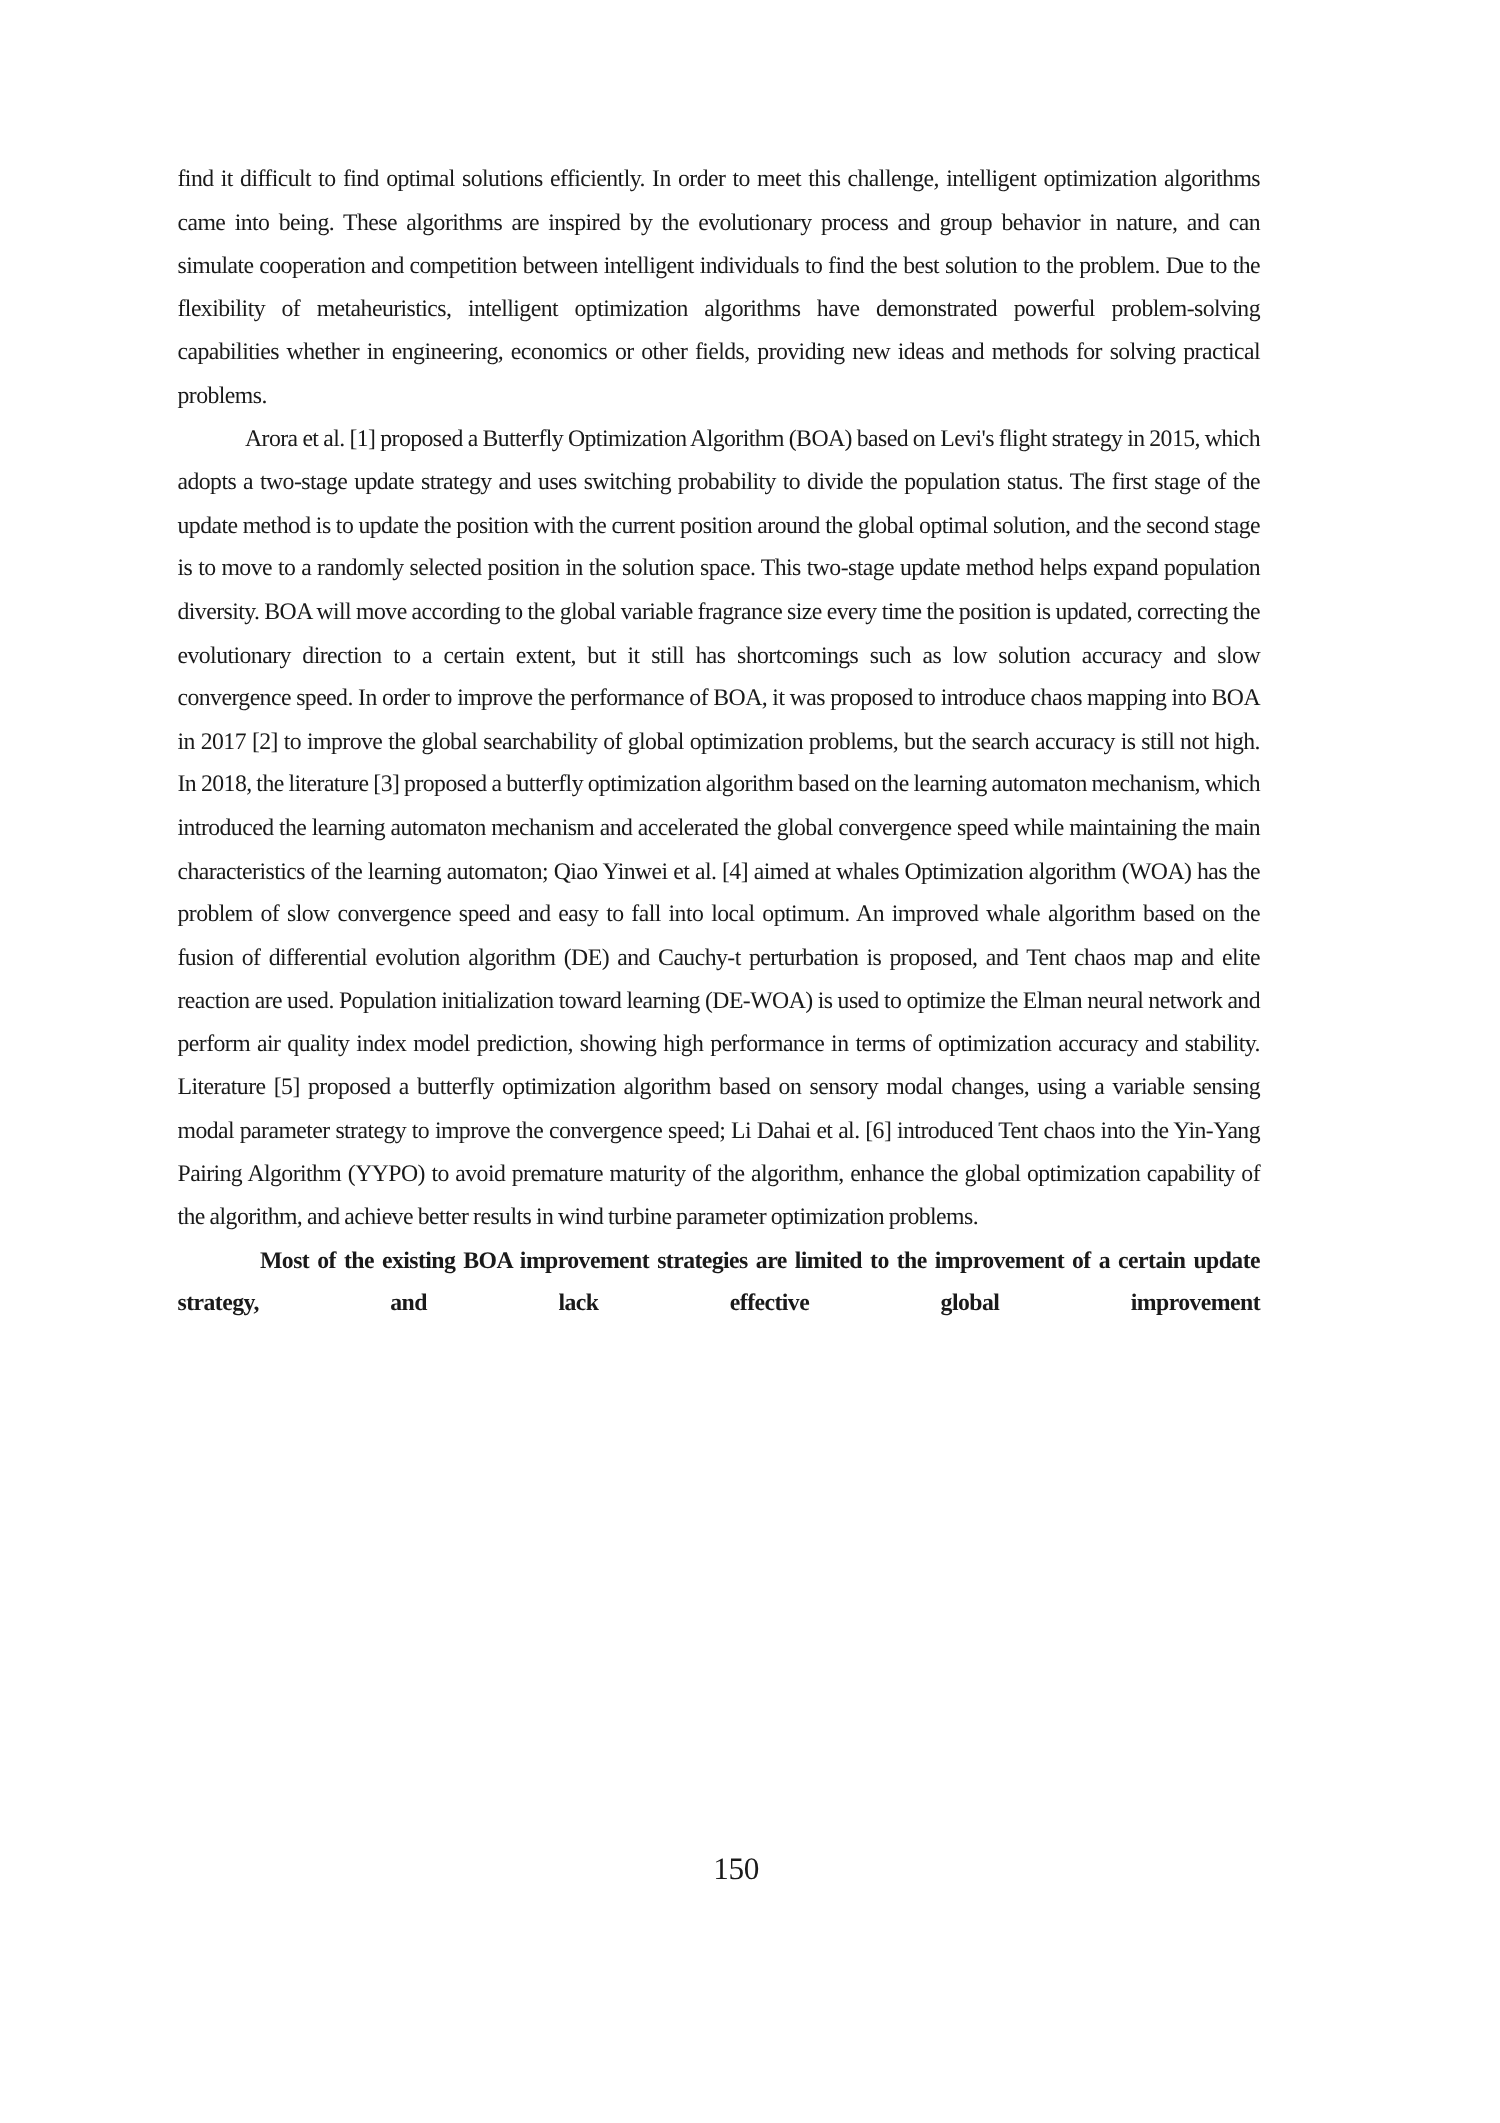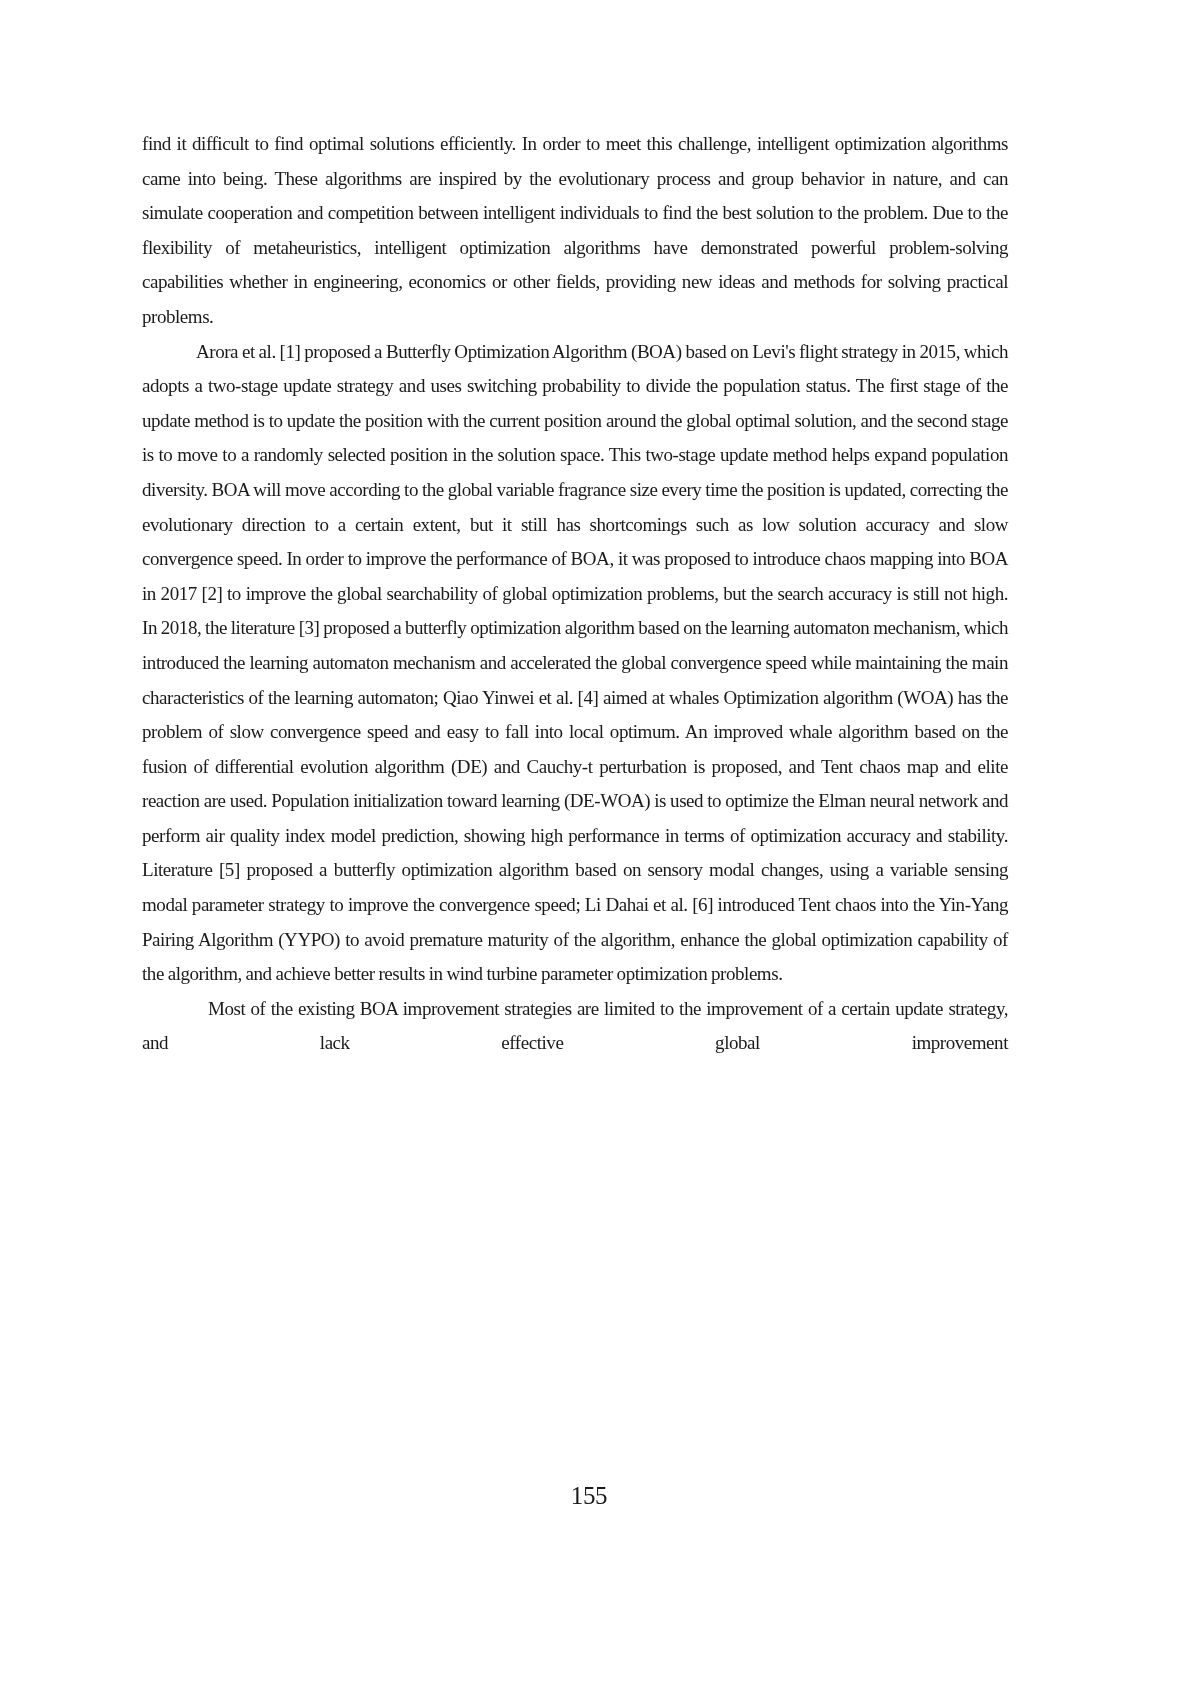--- a/index.html
+++ b/index.html
@@ -31,20 +31,21 @@
       text-align: justify;
       text-align-last: left;
       hyphens: manual;
     }
     .para.indent {
       text-indent: 54px;
       font-family: Liberation Serif, serif;
     }
     .para.indent2 {
       text-indent: 66px;
+      font-weight: bold;
     }
     .para.cut {
       text-align-last: justify;
     }
     .page-number {
       position: absolute;
       left: 0;
       width: 1178px;
       top: 1482px;
       text-align: center;
@@ -54,13 +55,13 @@
   </style>
 </head>
 <body>
 
 <main class="page-body">
   <p class="para">find it difficult to find optimal solutions efficiently. In order to meet this challenge, intelligent optimization algorithms came into being. These algorithms are inspired by the evolutionary process and group behavior in nature, and can simulate coop­eration and competition between intelligent individuals to find the best solution to the problem. Due to the flexibility of metaheuristics, intelligent optimization algo­rithms have demonstrated powerful problem-solving capabilities whether in engi­neering, economics or other fields, providing new ideas and methods for solving practical problems.</p>
   <p class="para indent">Arora et al. [1] proposed a Butterfly Optimization Algorithm (BOA) based on Levi's flight strategy in 2015, which adopts a two-stage update strategy and uses switching probability to divide the population status. The first stage of the update method is to update the position with the current position around the global opti­mal solution, and the second stage is to move to a randomly selected position in the solution space. This two-stage update method helps expand population diversi­ty. BOA will move according to the global variable fragrance size every time the position is updated, correcting the evolutionary direction to a certain extent, but it still has shortcomings such as low solution accuracy and slow convergence speed. In order to improve the performance of BOA, it was proposed to introduce chaos mapping into BOA in 2017 [2] to improve the global searchability of global opti­mization problems, but the search accuracy is still not high. In 2018, the literature [3] proposed a butterfly optimization algorithm based on the learning automaton mechanism, which introduced the learning automaton mechanism and accelerated the global convergence speed while maintaining the main characteristics of the learning automaton; Qiao Yinwei et al. [4] aimed at whales Optimization algo­rithm (WOA) has the problem of slow convergence speed and easy to fall into lo­cal optimum. An improved whale algorithm based on the fusion of differential evolution algorithm (DE) and Cauchy-t perturbation is proposed, and Tent chaos map and elite reaction are used. Population initialization toward learning (DE-WOA) is used to optimize the Elman neural network and perform air quality index model prediction, showing high performance in terms of optimization accuracy and stability. Literature [5] proposed a butterfly optimization algorithm based on sensory modal changes, using a variable sensing modal parameter strategy to im­prove the convergence speed; Li Dahai et al. [6] introduced Tent chaos into the Yin-Yang Pairing Algorithm (YYPO) to avoid premature maturity of the algo­rithm, enhance the global optimization capability of the algorithm, and achieve better results in wind turbine parameter optimization problems.</p>
   <p class="para indent2 cut">Most of the existing BOA improvement strategies are limited to the im­provement of a certain update strategy, and lack effective global improvement</p>
 </main>
 
-<div class="page-number">155</div>
+<div class="page-number">150</div>
 
 </body></html>

